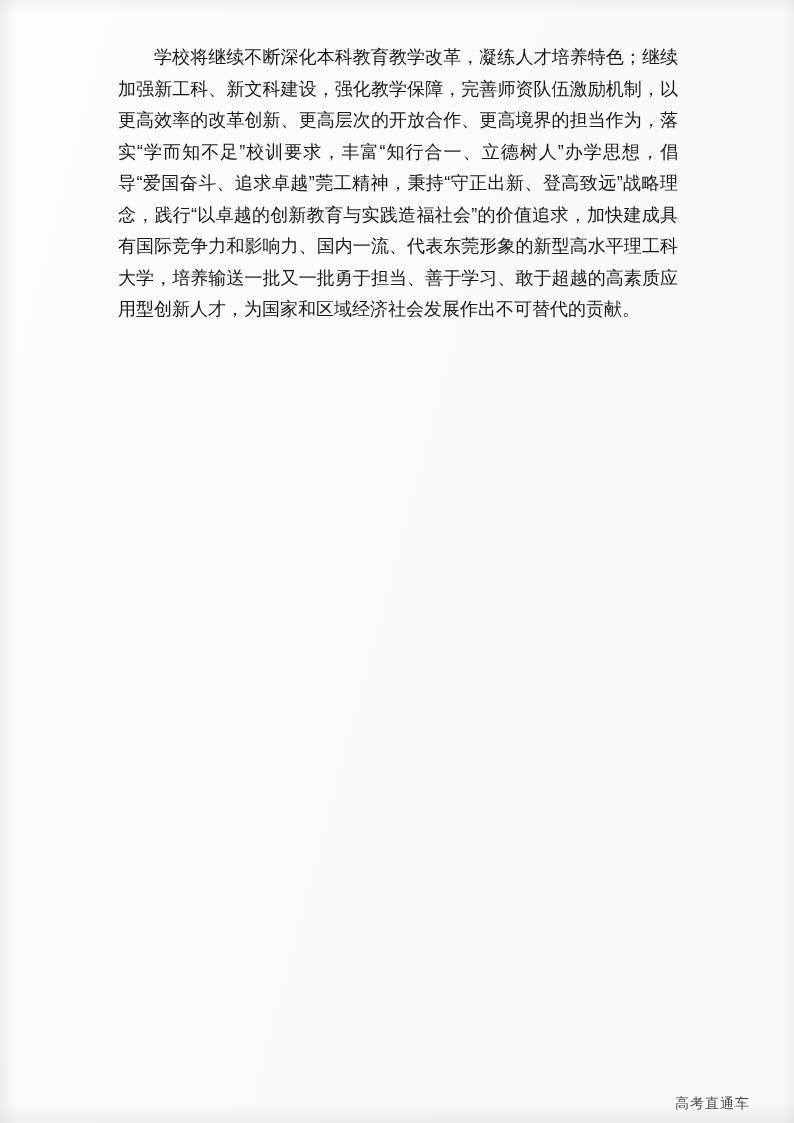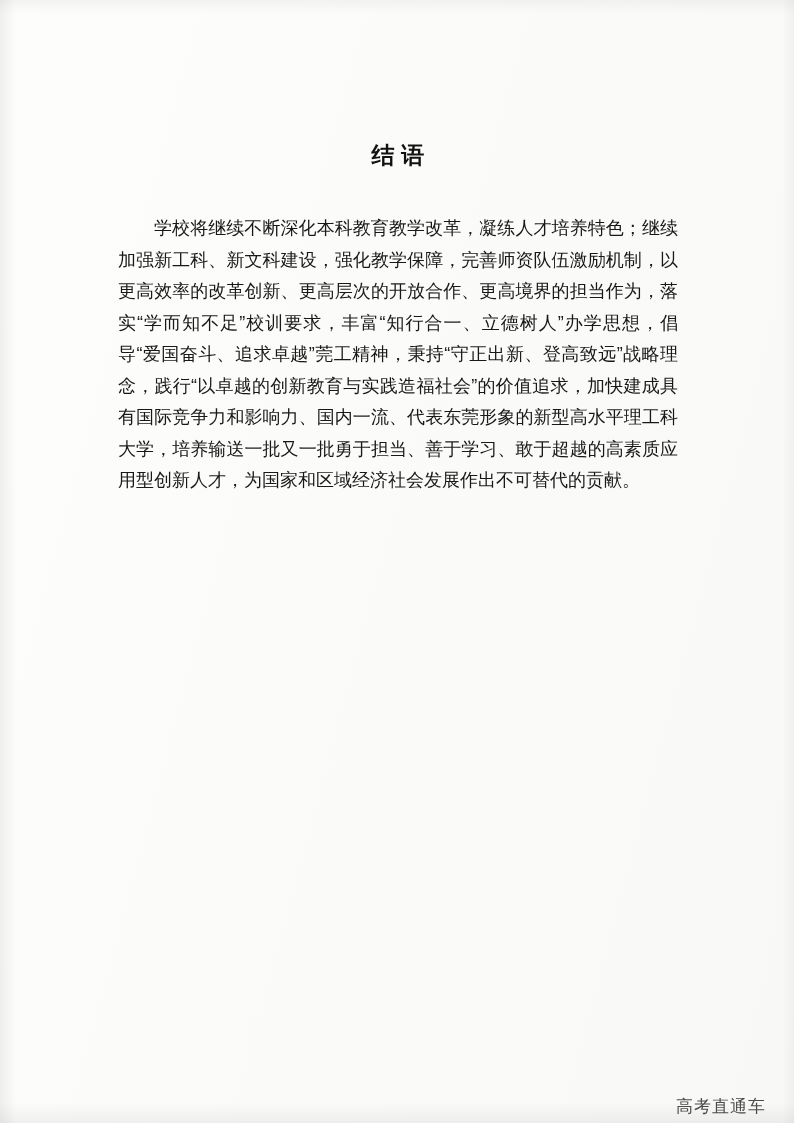--- a/index.html
+++ b/index.html
@@ -86,40 +86,39 @@
     left: 0;
     top: 1055px;
     width: 794px;
     text-align: center;
     font-size: 13px;
     color: #333;
   }
 
   .watermark {
     position: absolute;
-    right: 28px;
+    right: 44px;
     top: 1095px;
-    font-size: 17px;
+    font-size: 14px;
     color: #4b4b4b;
     letter-spacing: 1px;
     font-family: "Liberation Sans", sans-serif;
   }
 </style>
 </head>
 <body>
 
 <div class="page">
 
   <div class="edge-top"></div>
   <div class="edge-left"></div>
   <div class="edge-right"></div>
   <div class="edge-bottom"></div>
 
   <div class="content">
-    <h1 class="doc-title">结    语</h1>
 
     <p class="body-text">学校将继续不断深化本科教育教学改革，凝练人才培养特色；继续加强新工科、新文科建设，强化教学保障，完善师资队伍激励机制，以更高效率的改革创新、更高层次的开放合作、更高境界的担当作为，落实“学而知不足”校训要求，丰富“知行合一、立德树人”办学思想，倡导“爱国奋斗、追求卓越”莞工精神，秉持“守正出新、登高致远”战略理念，践行“以卓越的创新教育与实践造福社会”的价值追求，加快建成具有国际竞争力和影响力、国内一流、代表东莞形象的新型高水平理工科大学，培养输送一批又一批勇于担当、善于学习、敢于超越的高素质应用型创新人才，为国家和区域经济社会发展作出不可替代的贡献。</p>
   </div>
 
 
   <div class="watermark">高考直通车</div>
 
 </div>
 
 </body></html>

